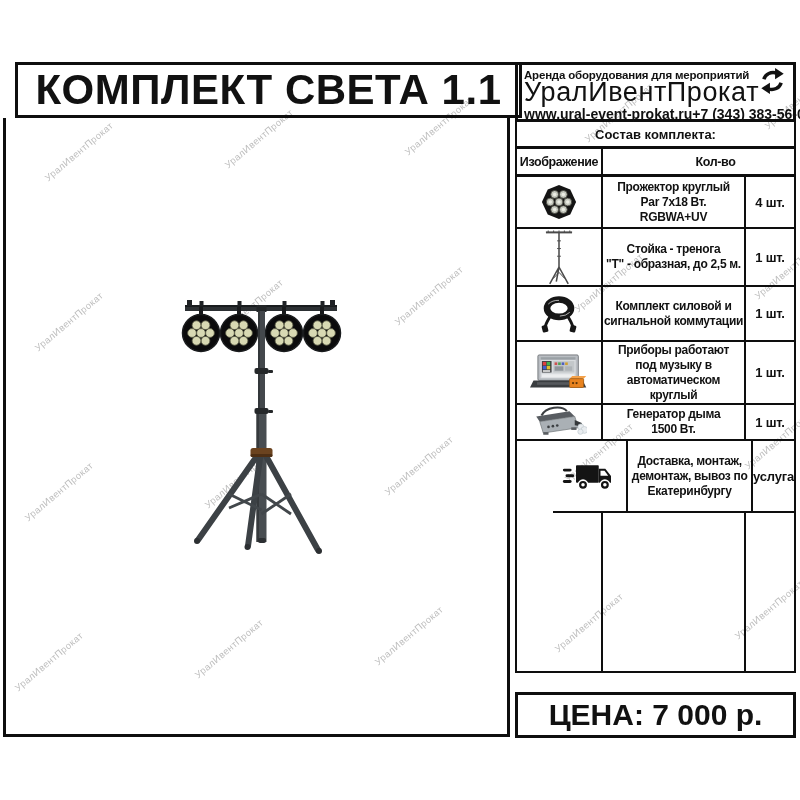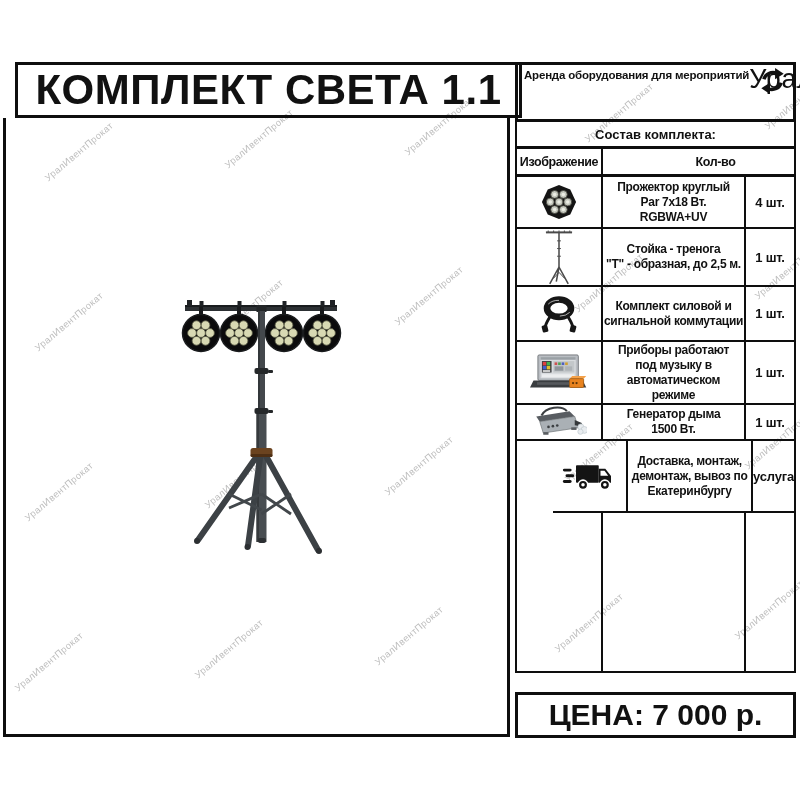--- a/index.html
+++ b/index.html
@@ -13,21 +13,21 @@
   
   .box{position:absolute;box-sizing:border-box;border:3px solid #0e0e0e;background:transparent;z-index:2;}
 
   .title-box{left:3px;top:62px;width:507px;height:56px;display:flex;align-items:center;justify-content:center;margin-left:12px;}
   .title-box span{font-weight:700;font-size:42px;letter-spacing:.5px;white-space:nowrap;}
 
   .main-box{left:3px;top:118px;width:507px;height:619px;border-top:none;}
   .stand{position:absolute;left:88px;top:288px;width:340px;height:300px;z-index:3;}
 
   .logo-box{left:515px;top:62px;width:281px;height:60px;padding:3px 6px 4px;display:flex;
-            flex-direction:row;justify-content:space-between;}
+            flex-direction:column;justify-content:space-between;}
   .logo-top{display:flex;align-items:flex-start;}
   .logo-tagline{font-size:11.5px;font-weight:700;letter-spacing:-.2px;padding-top:1px;white-space:nowrap;}
   .logo-recycle{position:absolute;right:5px;top:3px;}
   .logo-name{font-size:27px;letter-spacing:.6px;line-height:1;margin-top:-2px;white-space:nowrap;}
   .logo-bottom{display:flex;justify-content:space-between;font-size:14px;font-weight:700;white-space:nowrap;}
 
   .kit-table{position:absolute;left:515px;top:122px;width:281px;box-sizing:border-box;
              border:2.5px solid #0e0e0e;border-top:none;z-index:2;}
   .t-title{height:27px;box-sizing:border-box;border-bottom:3px solid #0e0e0e;display:flex;
            align-items:center;justify-content:center;font-weight:700;font-size:13px;}
@@ -270,21 +270,21 @@
    <rect x="8" y="33" width="44" height="3" fill="#55585c"></rect>
    <polygon points="45,29 48,26 64,26 61,29" fill="#f4a14a"></polygon>
    <rect x="45" y="29" width="16" height="10" rx="1" fill="#e8831f" stroke="#a85f12"></rect>
    <circle cx="49" cy="34" r="1.3" fill="#5a3408"></circle>
               <circle cx="53" cy="34" r="1.3" fill="#5a3408"></circle>
   </svg>
           </div>
           <div class="cell c-name">Приборы работают
 под музыку в
 автоматическом
-режиме</div>
+круглый</div>
           <div class="cell c-qty">1 шт.</div>
         </div>
         <div class="t-row" style="height: 36px;">
           <div class="cell c-img">
             <svg viewBox="0 0 64 42" width="56" height="37">
    <path d="M12,13 C17,3 35,1 41,8" fill="none" stroke="#3c3f42" stroke-width="2.4"></path>
    <polygon points="10,20 6,14 44,8 50,14" fill="#585c61"></polygon>
    <polygon points="10,20 50,14 54,27 14,33" fill="#aab0b5" stroke="#707579" stroke-width="0.8"></polygon>
    <polygon points="50,18 58,21.5 58,25.5 50,24" fill="#35383b"></polygon>
    <g fill="#3c3f42">

